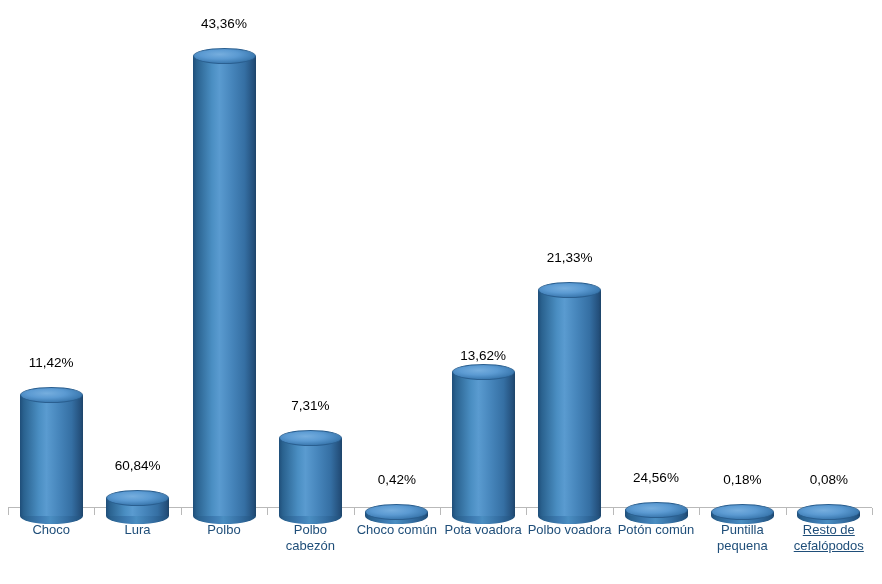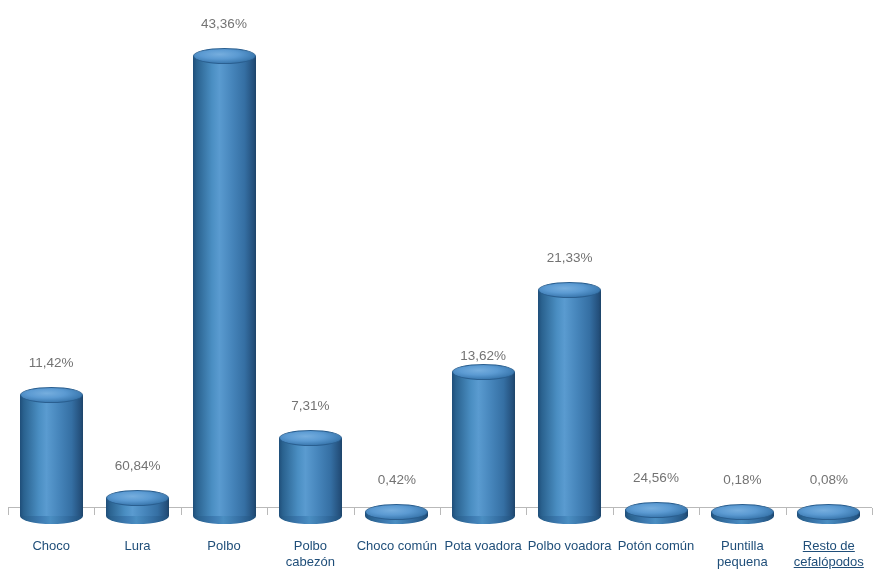--- a/index.html
+++ b/index.html
@@ -91,35 +91,34 @@
       #3f7db4 34%,
       #4a8ec2 48%,
       #356fa3 74%,
       #1f4e79 100%);
     clip-path: inset(50% 0 0 0);
   }
   
   .data-label {
     position: absolute;
     text-align: center;
-    color: #737373;
+    color: #000000;
     font-size: 13.5px;
     font-family: "Liberation Sans", sans-serif;
     white-space: nowrap;
   }
   
   .cat-label {
     position: absolute;
     top: 522px;
     text-align: center;
     color: #1f4e79;
     font-size: 13px;
     line-height: 16px;
     font-family: "Liberation Sans", sans-serif;
-    margin-top: 16px;
   }
 </style>
 </head>
 <body>
 
 <div id="chart-canvas">
   <div id="plot-area">
     <div class="axis-line"></div>
     <div id="ticks">
         <div class="axis-tick" style="left: 8px;"></div>

